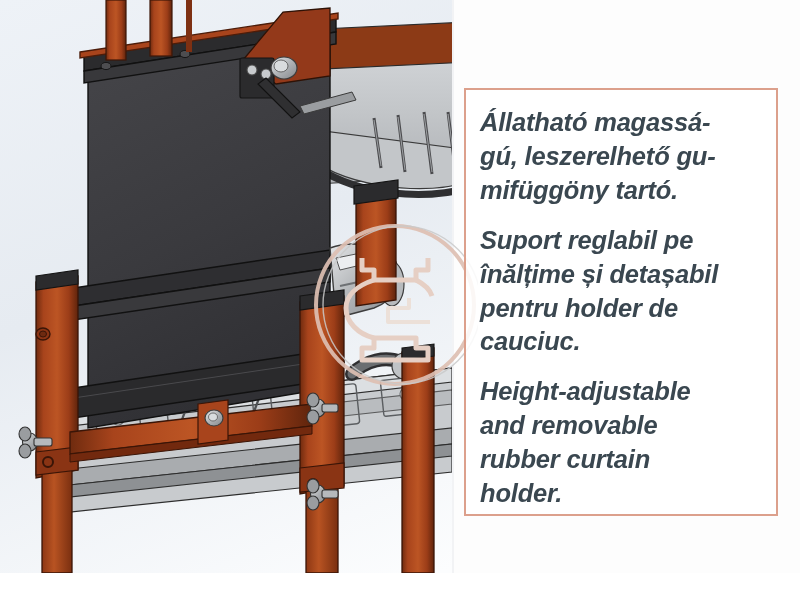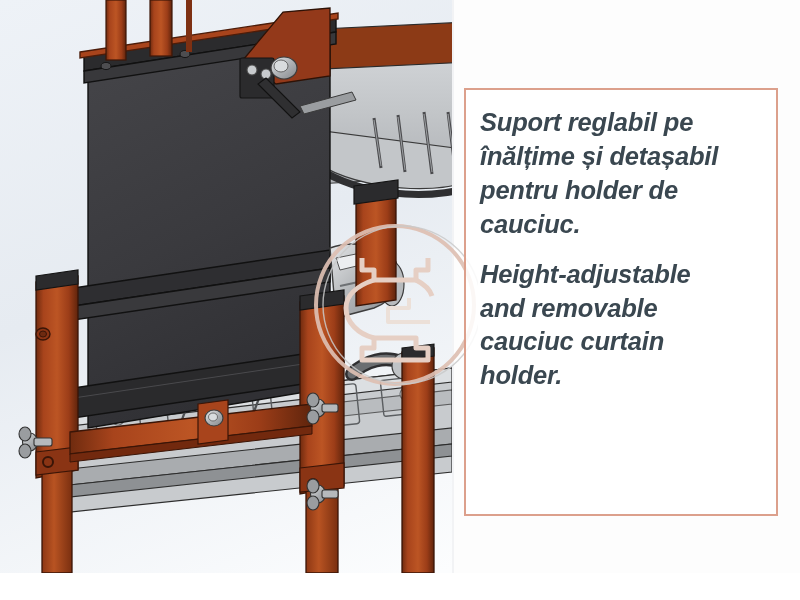--- a/index.html
+++ b/index.html
@@ -312,23 +312,26 @@
       <path d="M62,58 C44,64 34,74 34,86 C34,100 46,112 62,116"></path>
       <path d="M62,116 L62,126 L50,126 L50,138 L116,138 L116,126 L104,126 L104,116 Z"></path>
       <path d="M104,58 C112,62 118,68 120,74"></path>
     </g>
     <g fill="none" stroke="#ece0d8" stroke-width="4" stroke-linejoin="round">
       <path d="M97,76 L97,86 L76,86 L76,100 L118,100"></path>
     </g>
   </svg>
 
   <div id="text-panel">
+    <p class="para">Állatható magassá-
+gú, leszerelhető gu-
+mifüggöny tartó.</p>
     <p class="para">Suport reglabil pe
 înălțime și detașabil
 pentru holder de
 cauciuc.</p>
     <p class="para">Height-adjustable
 and removable
-cauciuc curtain
+rubber curtain
 holder.</p>
   </div>
 
 </div>
 
 </body></html>

